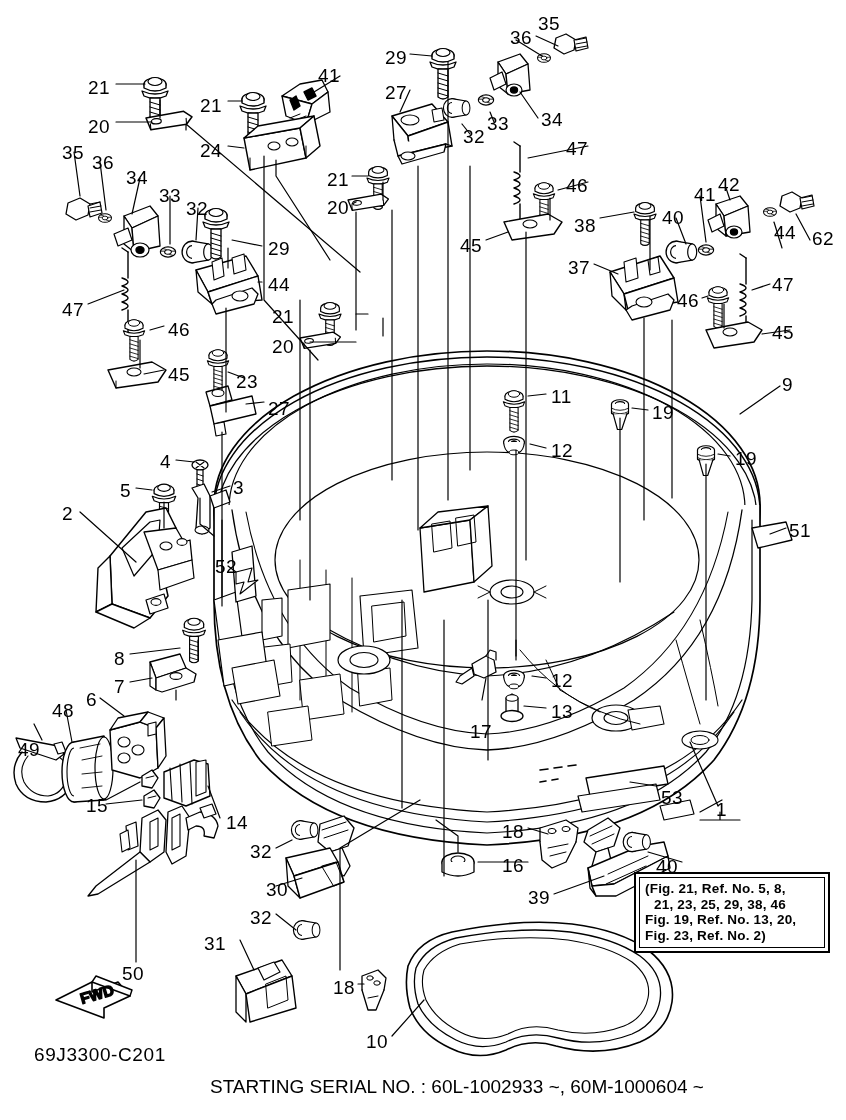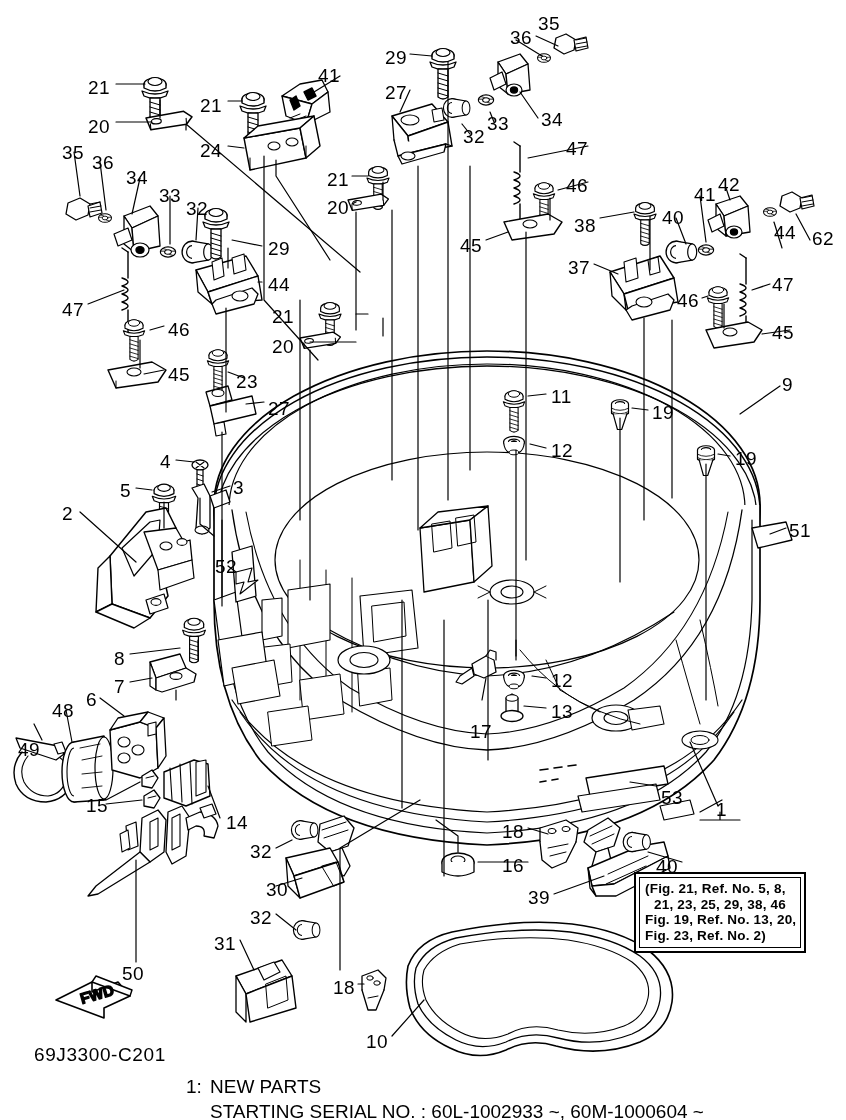--- a/index.html
+++ b/index.html
@@ -23,21 +23,21 @@
     letter-spacing:.5px;
     line-height:1;
     color:#000;
     white-space:nowrap;
     font-family:"Liberation Sans","DejaVu Sans",sans-serif;
   }
   .legend-box{
     position:absolute;
     left:634px;
     top:872px;
-    width:172px;
+    width:196px;
     box-sizing:border-box;
     border:2px solid #000;
     padding:7px 8px 8px 9px;
     background:#fff;
   }
   .legend-box .inner{
     border:1px solid #000;
     position:absolute;
     left:3px;top:3px;right:3px;bottom:3px;
     pointer-events:none;
@@ -756,21 +756,21 @@
         <div class="ref" style="left: 86px; top: 690px;">6</div>
         <div class="ref" style="left: 52px; top: 701px;">48</div>
         <div class="ref" style="left: 18px; top: 740px;">49</div>
         <div class="ref" style="left: 86px; top: 796px;">15</div>
         <div class="ref" style="left: 226px; top: 813px;">14</div>
         <div class="ref" style="left: 661px; top: 780px; margin-top: 8px;">53</div>
         <div class="ref" style="left: 716px; top: 800px;">1</div>
         <div class="ref" style="left: 250px; top: 842px;">32</div>
         <div class="ref" style="left: 266px; top: 880px;">30</div>
         <div class="ref" style="left: 250px; top: 908px;">32</div>
-        <div class="ref" style="left: 214px; top: 934px;">31</div>
+        <div class="ref" style="left: 204px; top: 934px;">31</div>
         <div class="ref" style="left: 122px; top: 964px;">50</div>
         <div class="ref" style="left: 502px; top: 822px;">18</div>
         <div class="ref" style="left: 502px; top: 856px;">16</div>
         <div class="ref" style="left: 656px; top: 857px;">40</div>
         <div class="ref" style="left: 528px; top: 888px;">39</div>
         <div class="ref" style="left: 333px; top: 978px;">18</div>
         <div class="ref" style="left: 366px; top: 1032px;">10</div>
       </div>
 
   
@@ -780,19 +780,16 @@
     <div class="legend-line indent">21, 23, 25, 29, 38, 46</div>
     <div class="legend-line">Fig. 19, Ref. No. 13, 20,</div>
     <div class="legend-line">Fig. 23, Ref. No. 2)</div>
   </div>
 
   
   <div id="drawing-no">69J3300-C201</div>
 
   
   <div id="footnote">
-    <span class="fn-row">
-      <span class="fn-num">1:</span><span>NEW PARTS</span>
-    </span>
     <span class="fn-sub">STARTING SERIAL NO. : 60L-1002933 ~, 60M-1000604 ~</span>
   </div>
 
 </line></div>
 
 </body></html>

